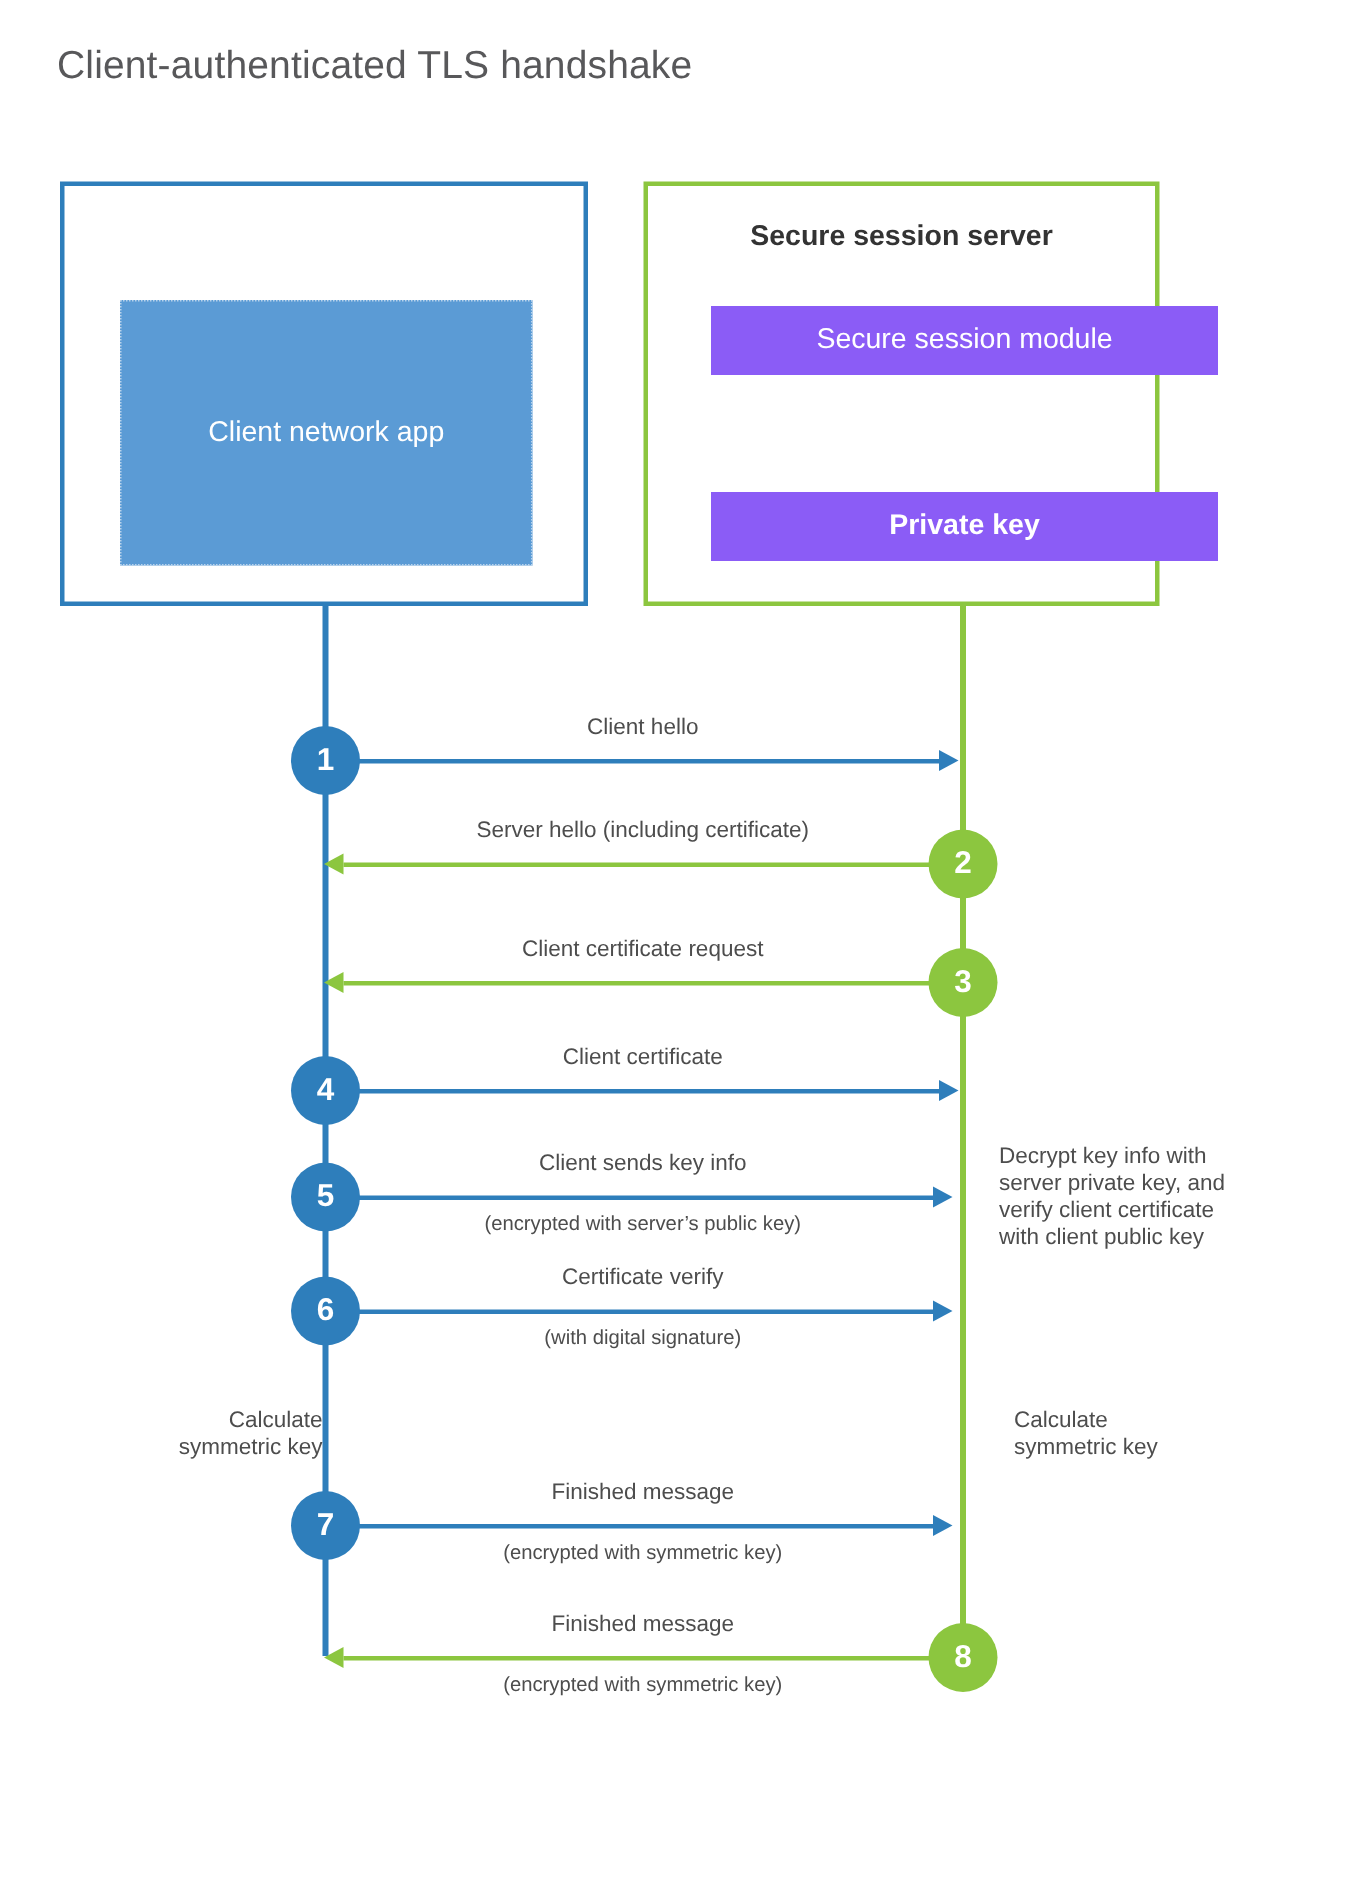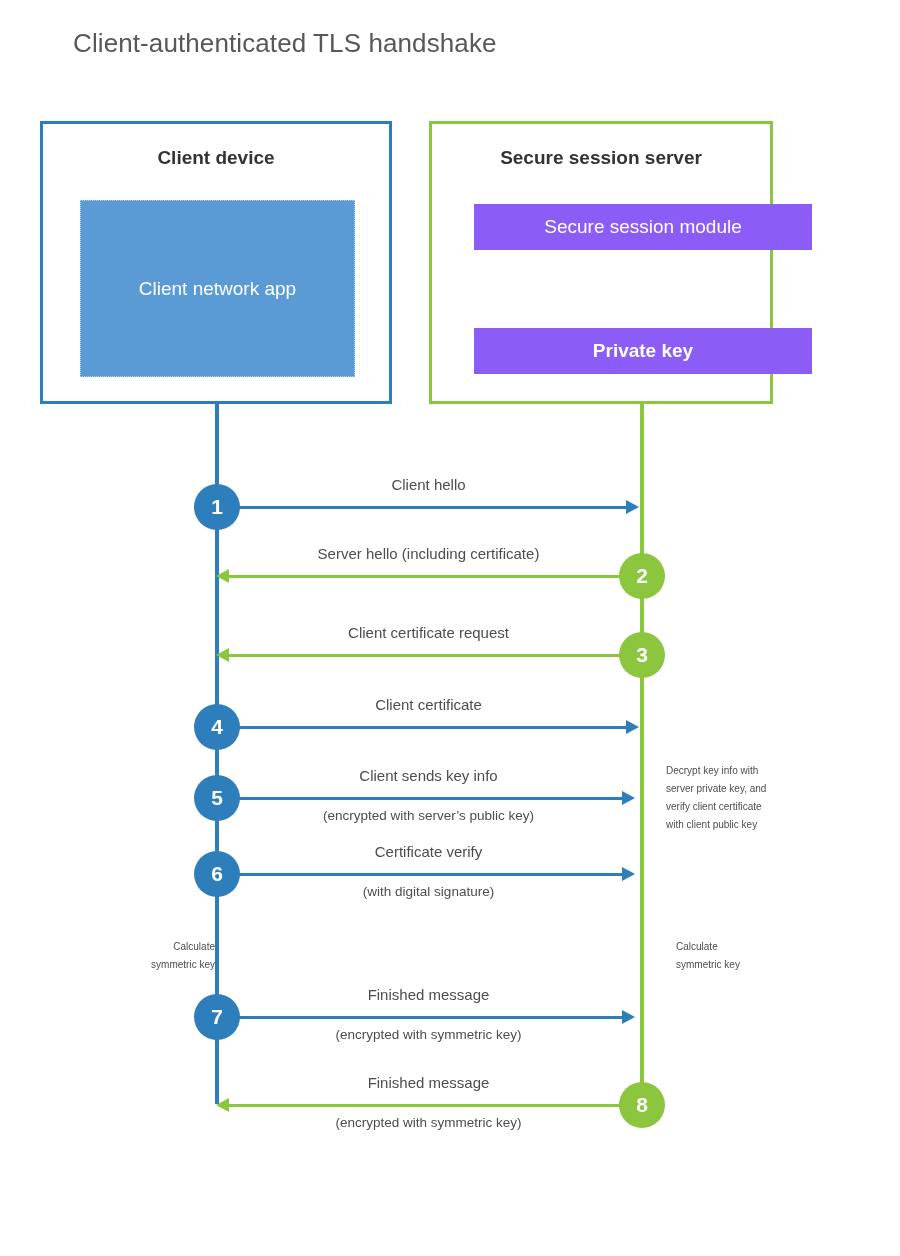--- a/index.html
+++ b/index.html
@@ -19,21 +19,20 @@
   
   #diagram-title {
     position: absolute;
     left: 38px;
     top: 28px;
     font-size: 26px;
     font-weight: 400;
     color: #58585a;
     letter-spacing: 0.1px;
     white-space: nowrap;
-    margin-left: 35px;
   }
 
   
   .participant-box {
     position: absolute;
     background: #ffffff;
     box-sizing: border-box;
   }
   #client-box {
     left: 40px;
@@ -172,21 +171,21 @@
     text-align: center;
     font-size: 13.5px;
     color: #4d4d4d;
     white-space: nowrap;
     top: 10px;
   }
 
   
   .side-note {
     position: absolute;
-    font-size: 10px;
+    font-size: 15px;
     line-height: 18px;
     color: #4d4d4d;
   }
   #note-server-decrypt {
     left: 666px;
     top: 762px;
     width: 180px;
     text-align: left;
   }
   #note-client-symmetric {
@@ -202,21 +201,20 @@
     text-align: left;
   }
   .side-note .nl { display: block; }
 </style>
 </head>
 <body>
 
 <div id="diagram-title">Client-authenticated TLS handshake</div>
 
 <div class="participant-box" id="client-box">
-  <div class="box-title">Client device</div>
   <div id="client-app-block">
     <div id="client-app-label">Client network app</div>
   </div>
 </div>
 
 <div class="participant-box" id="server-box">
   <div class="box-title">Secure session server</div>
   <div class="server-bar" id="server-bar-0">
     <span>Secure session module</span>
   </div>

